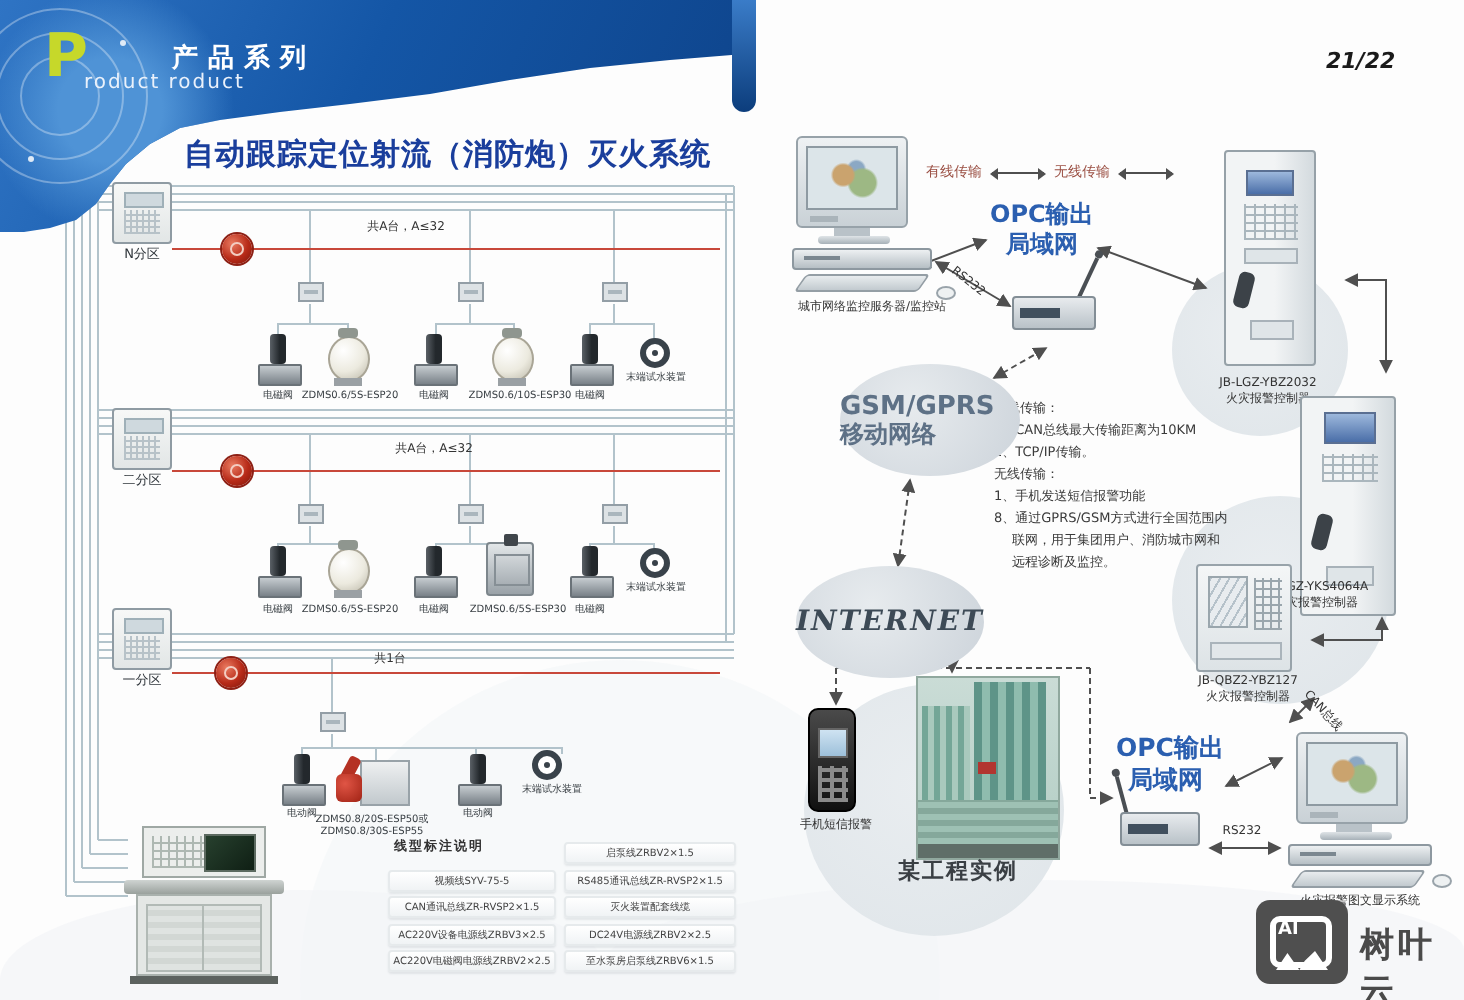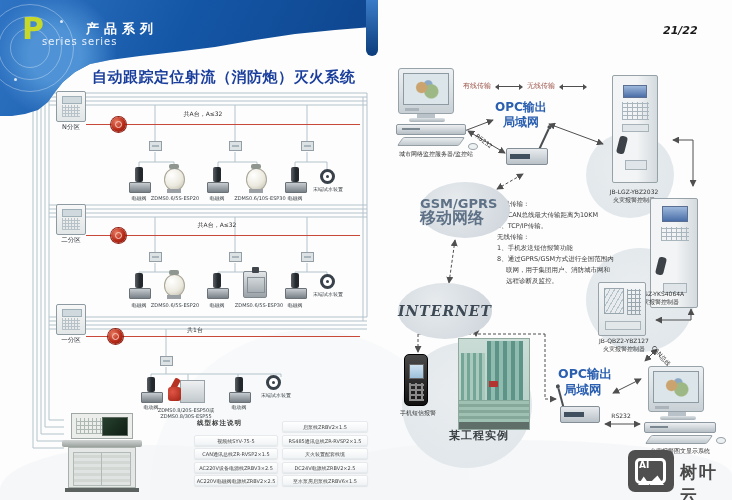--- a/index.html
+++ b/index.html
@@ -117,21 +117,21 @@
   .wallpanel{position:absolute;background:linear-gradient(#f4f6f7,#dde3e6);border:1px solid #98a3aa;border-radius:2px}
   .wp-screen{position:absolute;background:#e8ecef;border:1px solid #9aa6ad;
     background-image:repeating-linear-gradient(120deg,#b6c2ca 0 1px,transparent 1px 4px)}
   .wp-grid{position:absolute;
     background-image:repeating-linear-gradient(0deg,#9aa6ad 0 1px,transparent 1px 4px),
                      repeating-linear-gradient(90deg,#9aa6ad 0 1px,transparent 1px 4px)}
   .wp-slot{position:absolute;background:#e2e7ea;border:1px solid #aab4bb}
   .cloud{position:absolute;border-radius:50%;background:radial-gradient(circle at 40% 35%,#e7ebee,#ccd3da);
     display:flex;flex-direction:column;align-items:flex-start;justify-content:center}
   .cloud .c1{font-size:13px;font-weight:bold;color:#5e7186;line-height:14px}
-  .cloud .c2{font-size:16px;font-weight:bold;color:#5e7186;line-height:13px}
+  .cloud .c2{font-size:12px;font-weight:bold;color:#5e7186;line-height:13px}
   .inet{font-family:"DejaVu Serif","Liberation Serif",serif;font-style:italic;font-weight:bold;
     font-size:14px;color:#3d4a56;letter-spacing:1px}
   .phone{position:absolute;width:24px;height:52px;background:linear-gradient(#4a4a4a,#101010);
     border:1px solid #000;border-radius:5px}
   .ph-screen{position:absolute;left:4px;top:9px;width:15px;height:15px;
     background:linear-gradient(#cfe3f2,#9dc0da);border:1px solid #666}
   .ph-pad{position:absolute;left:4px;top:28px;width:15px;height:18px;
     background-image:repeating-linear-gradient(0deg,#8a8a8a 0 2px,transparent 2px 5px),
                      repeating-linear-gradient(90deg,#8a8a8a 0 2px,transparent 2px 6px)}
   .building{position:absolute;width:72px;height:92px;overflow:hidden;border:1px solid #90a89e;
@@ -406,21 +406,21 @@
 
   <div class="hdr">
     <i class="hdr-shape"></i>
     <i class="hdr-ring" style="left:10px;top:28px;width:40px;height:40px"></i>
     <i class="hdr-ring" style="left:-2px;top:16px;width:64px;height:64px"></i>
     <i class="hdr-ring" style="left:-14px;top:4px;width:88px;height:88px"></i>
     <i class="hdr-dot" style="left:60px;top:20px"></i>
     <i class="hdr-dot" style="left:14px;top:78px"></i>
     <i class="hdr-strip"></i>
     <b class="logo-p">P</b>
-    <span class="logo-rest">series series</span>
+    <span class="logo-rest">roduct roduct</span>
     <b class="series-cn">产品系列</b>
   </div>
 
   <div class="wm">
     <i class="wm-frame"></i>
     <b class="wm-ai">AI</b>
     <i class="wm-mtn"></i>
   </div>
   <b class="wm-brand">树叶云</b>
 

